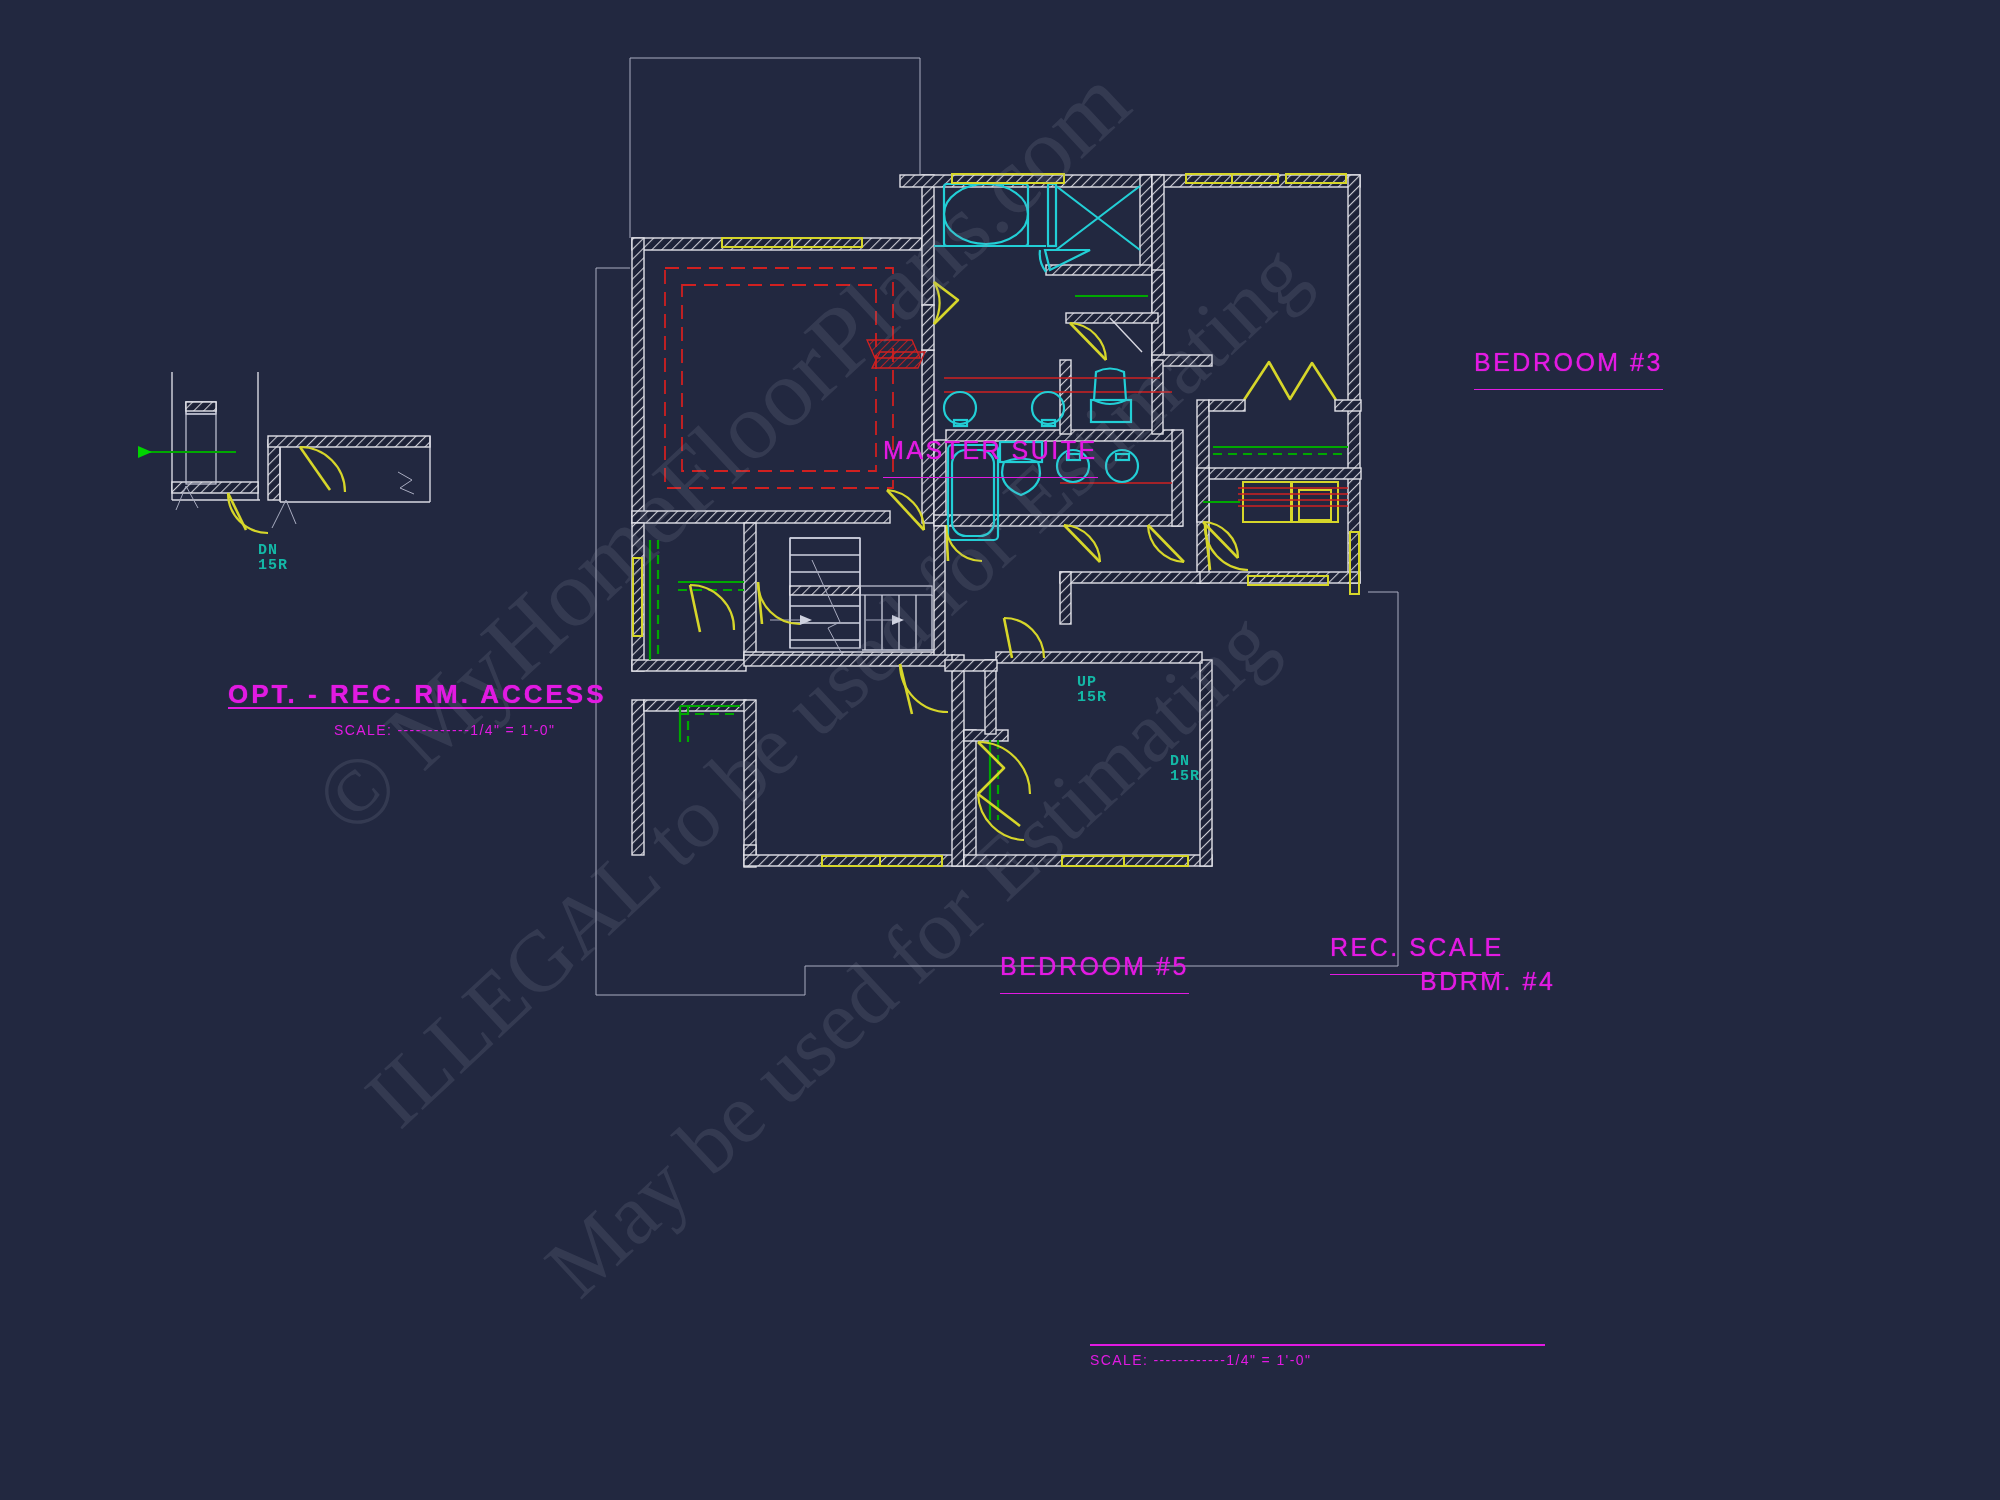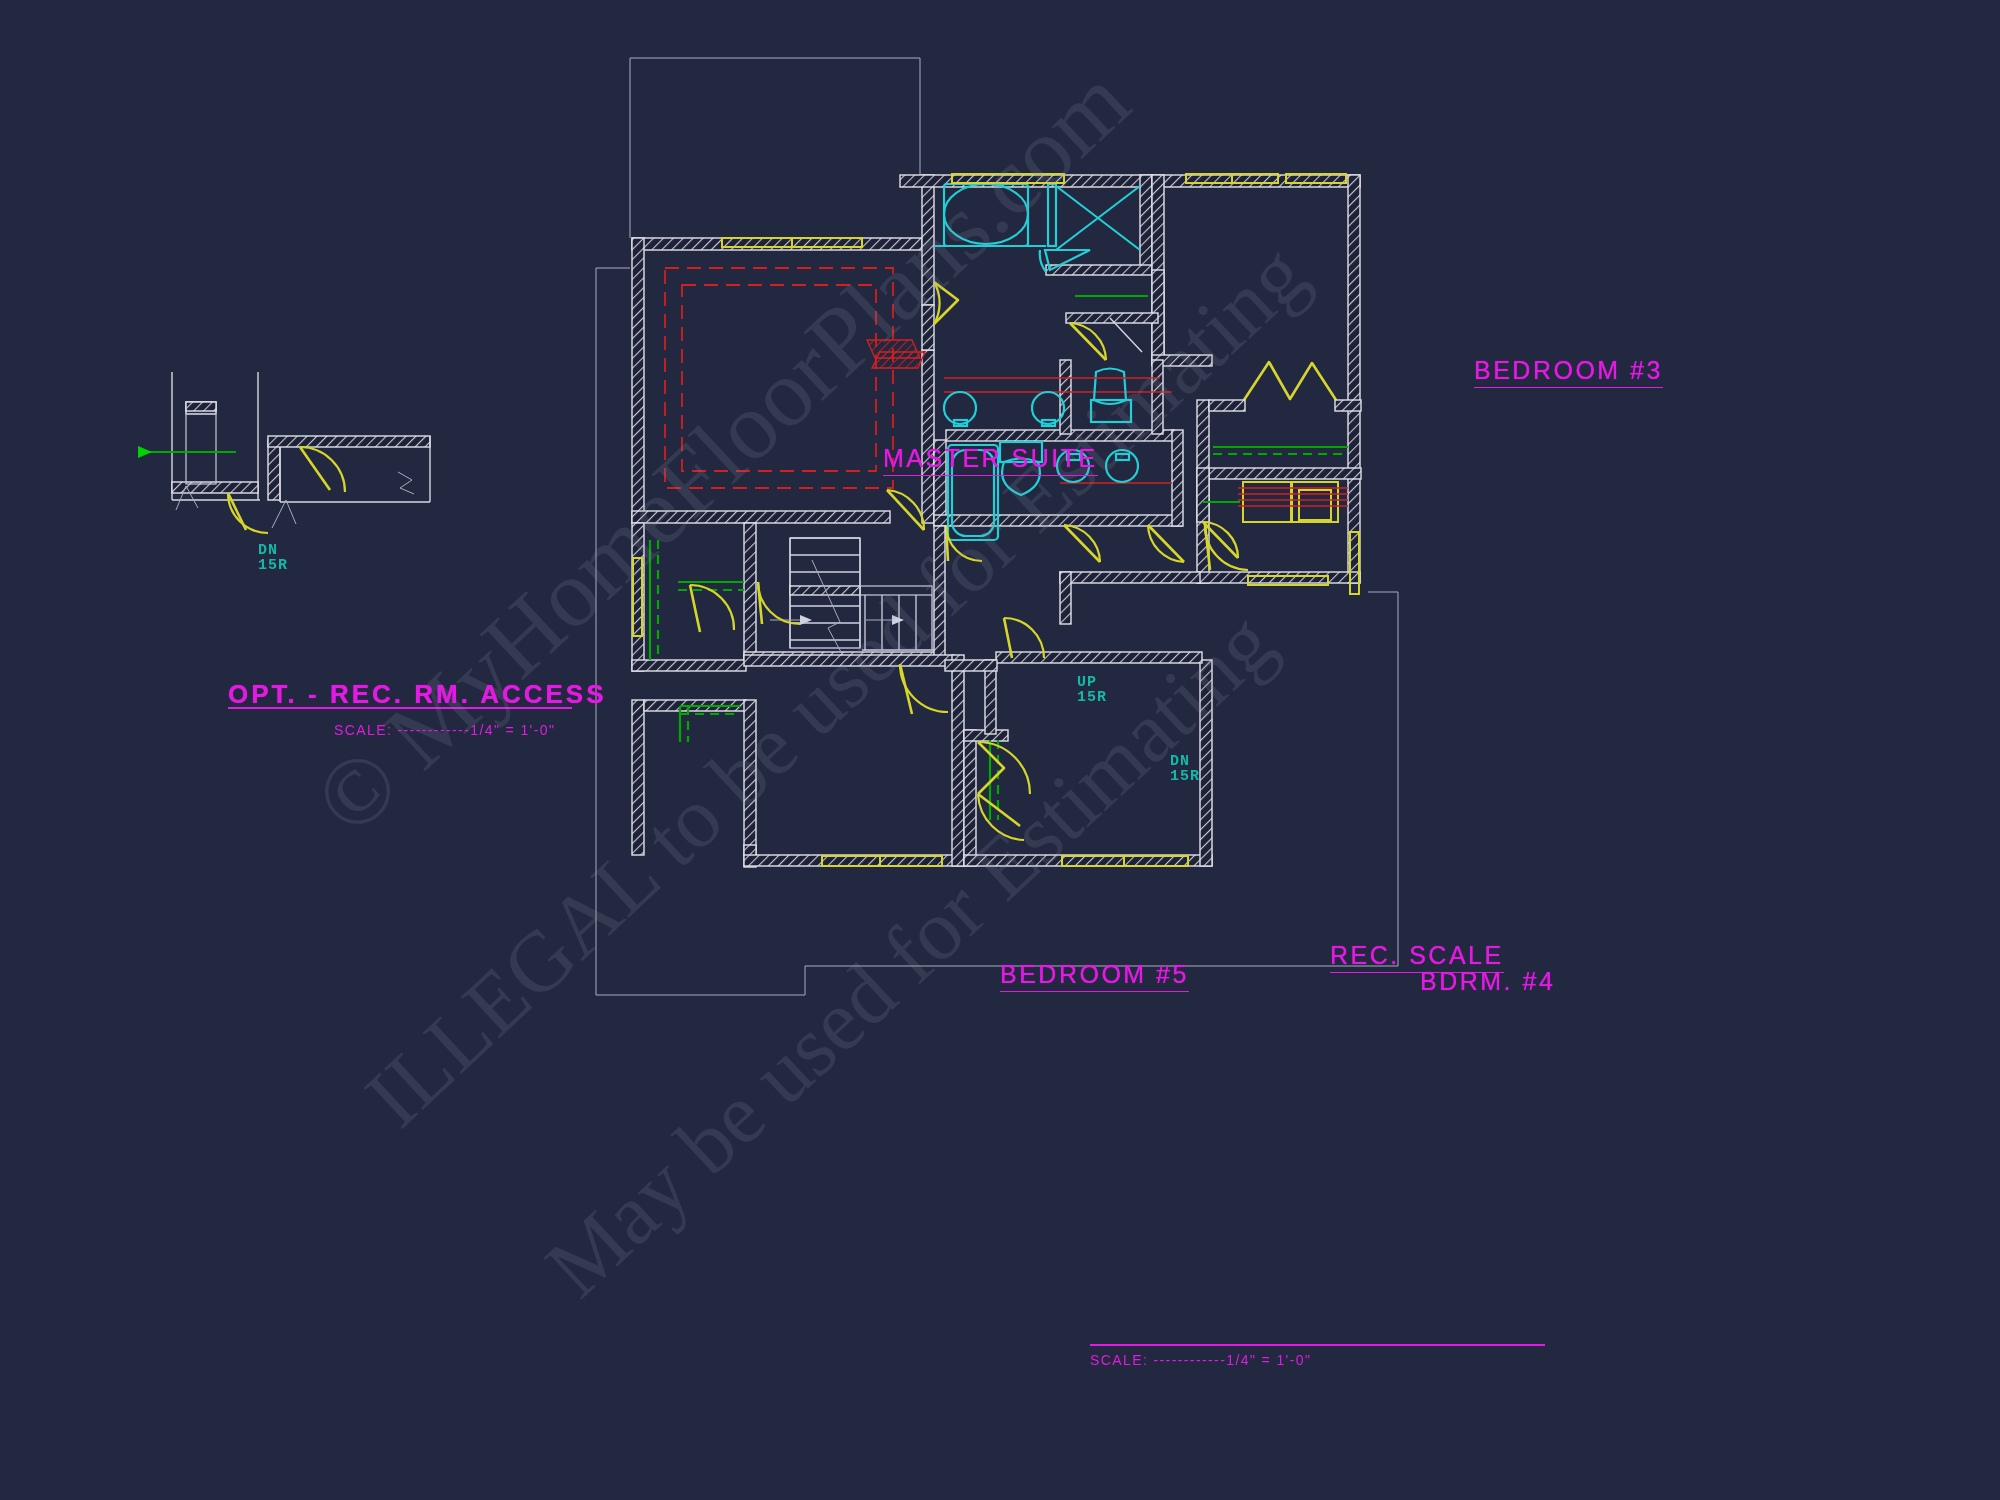--- a/index.html
+++ b/index.html
@@ -66,22 +66,21 @@
     position: absolute;
     color: #e21ae2;
     font-family: "Liberation Sans", sans-serif;
     letter-spacing: 2.5px;
     white-space: nowrap;
     z-index: 8;
     text-shadow: 0 0 1px #e21ae2;
   }
   .cad-label.u {
     border-bottom: 1.5px solid #e21ae2;
-    padding-bottom: 2px;
-    margin-top: 8px;
+    padding-bottom: 12px;
   }
   .room-label {
     font-size: 25px;
   }
   .title-label {
     font-size: 38px;
     letter-spacing: 4px;
   }
   .detail-title {
     font-size: 26px;

